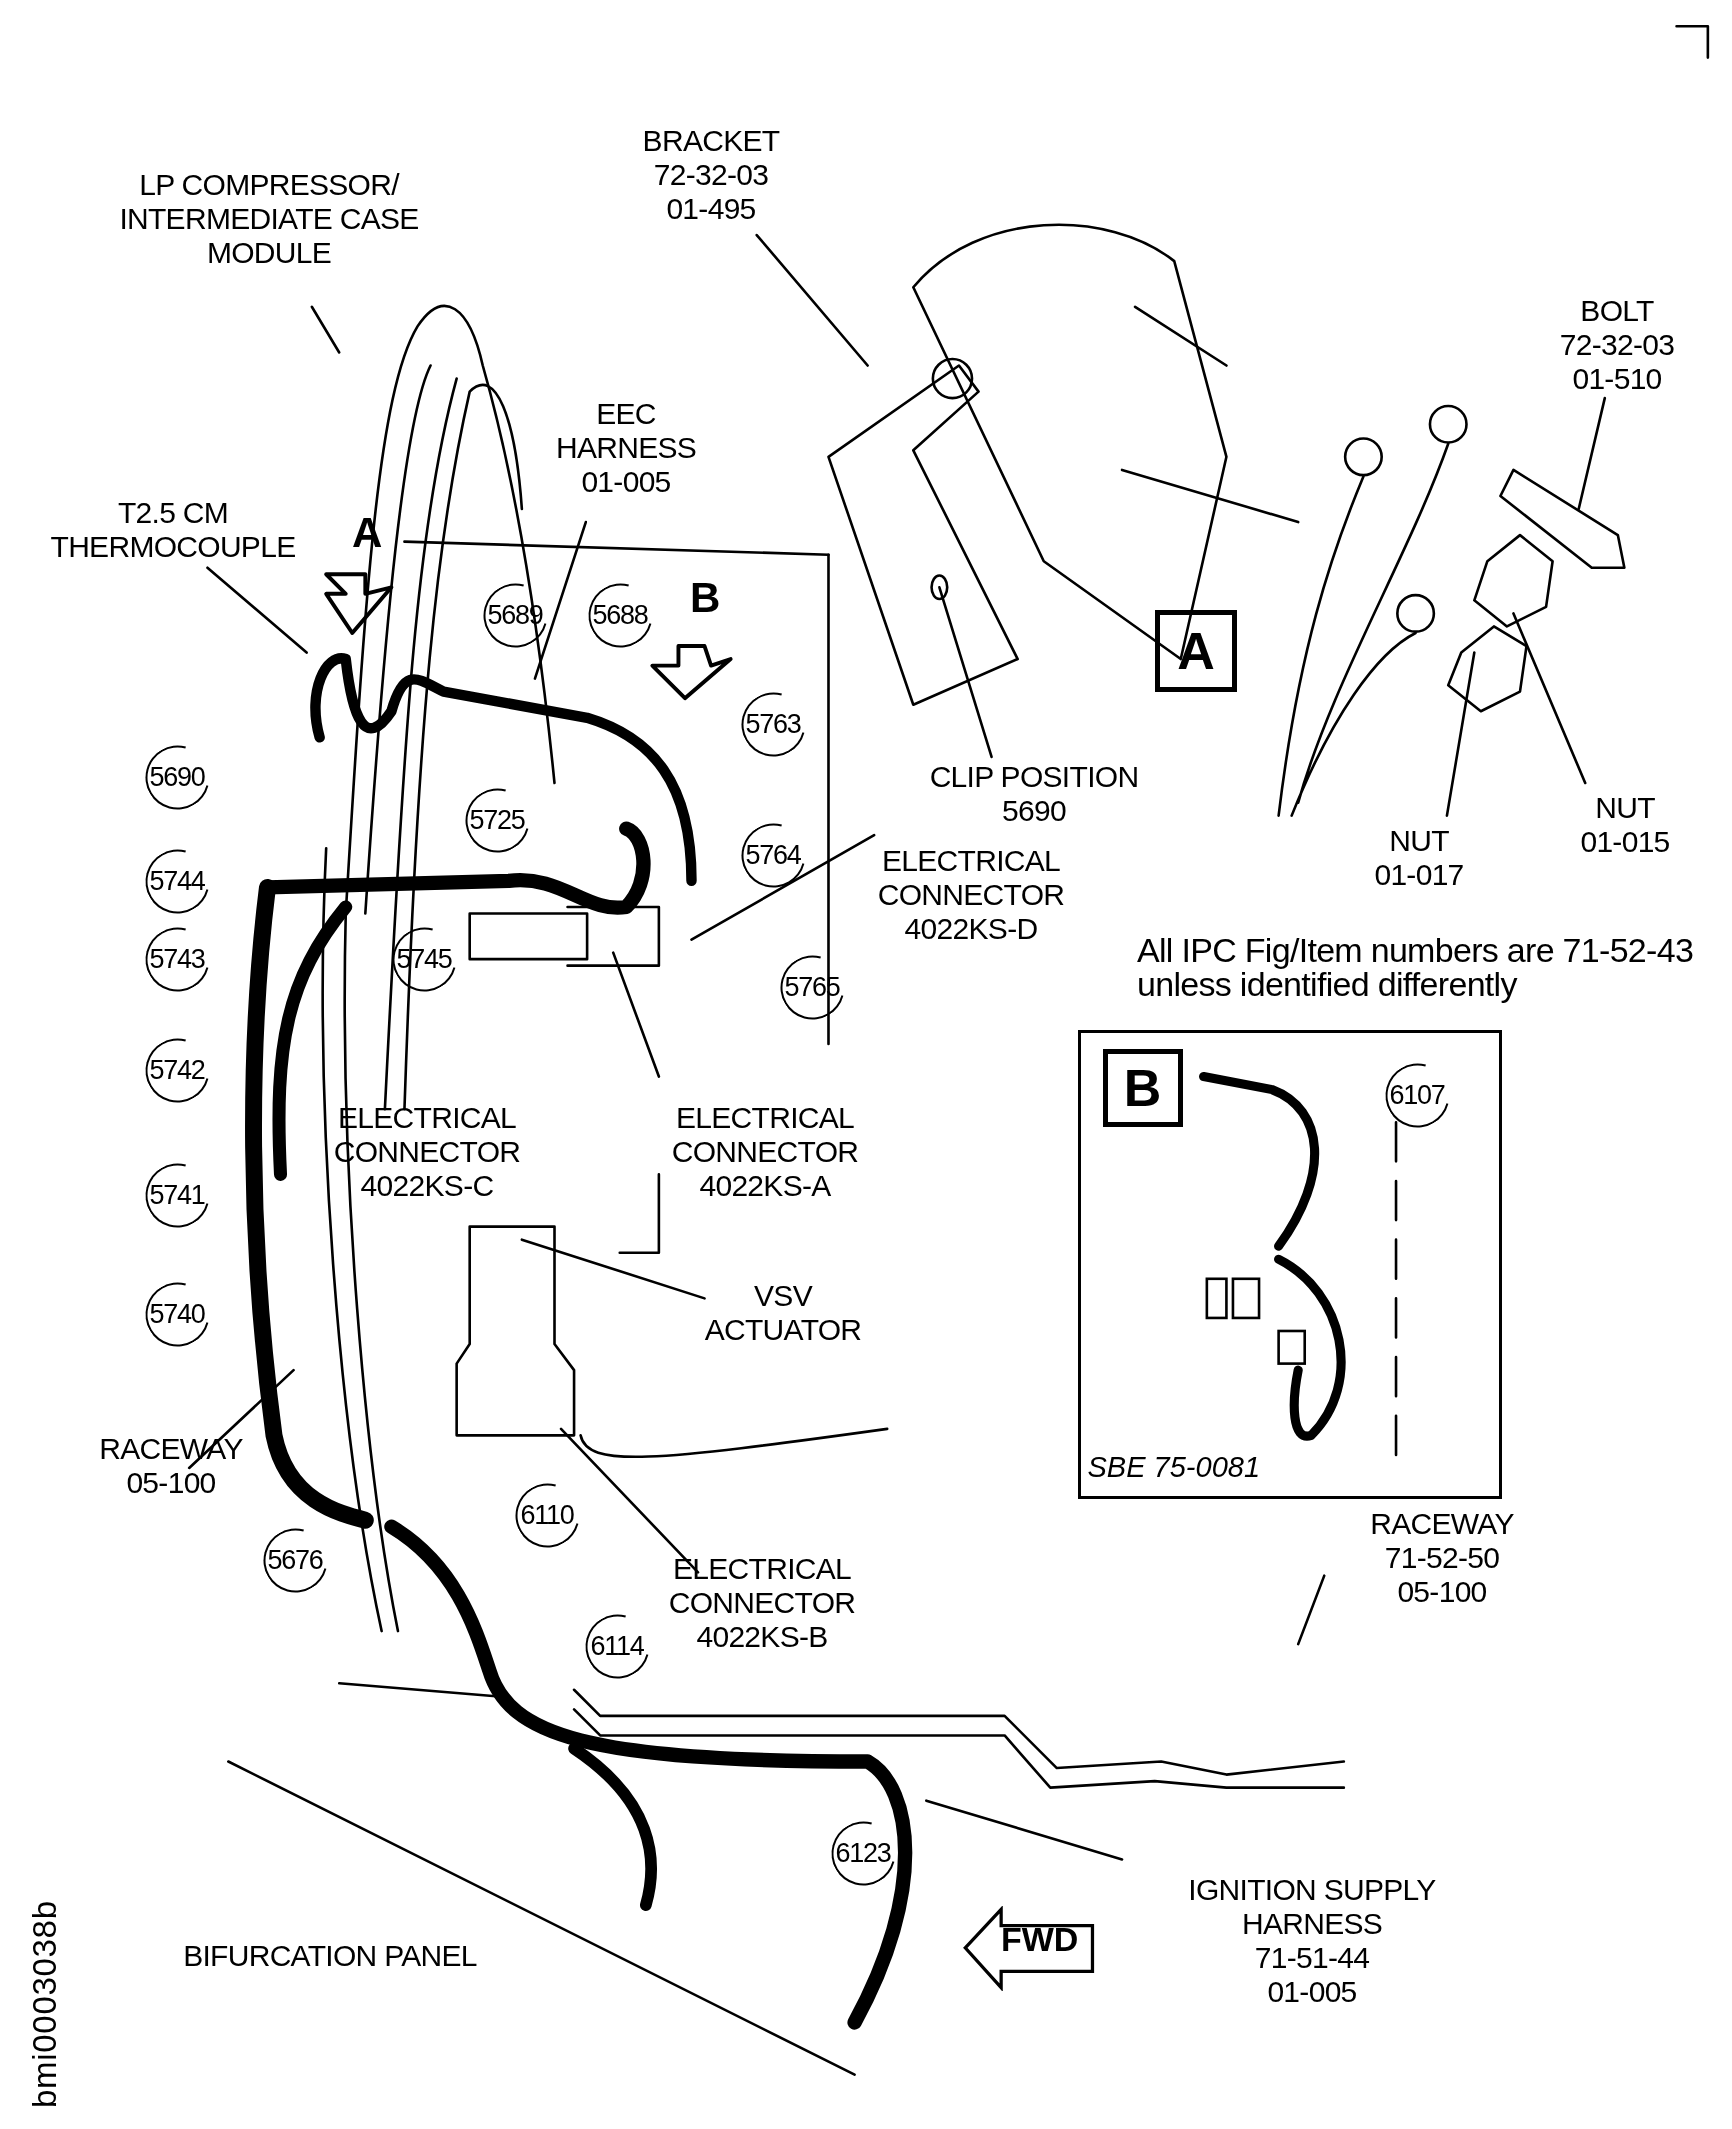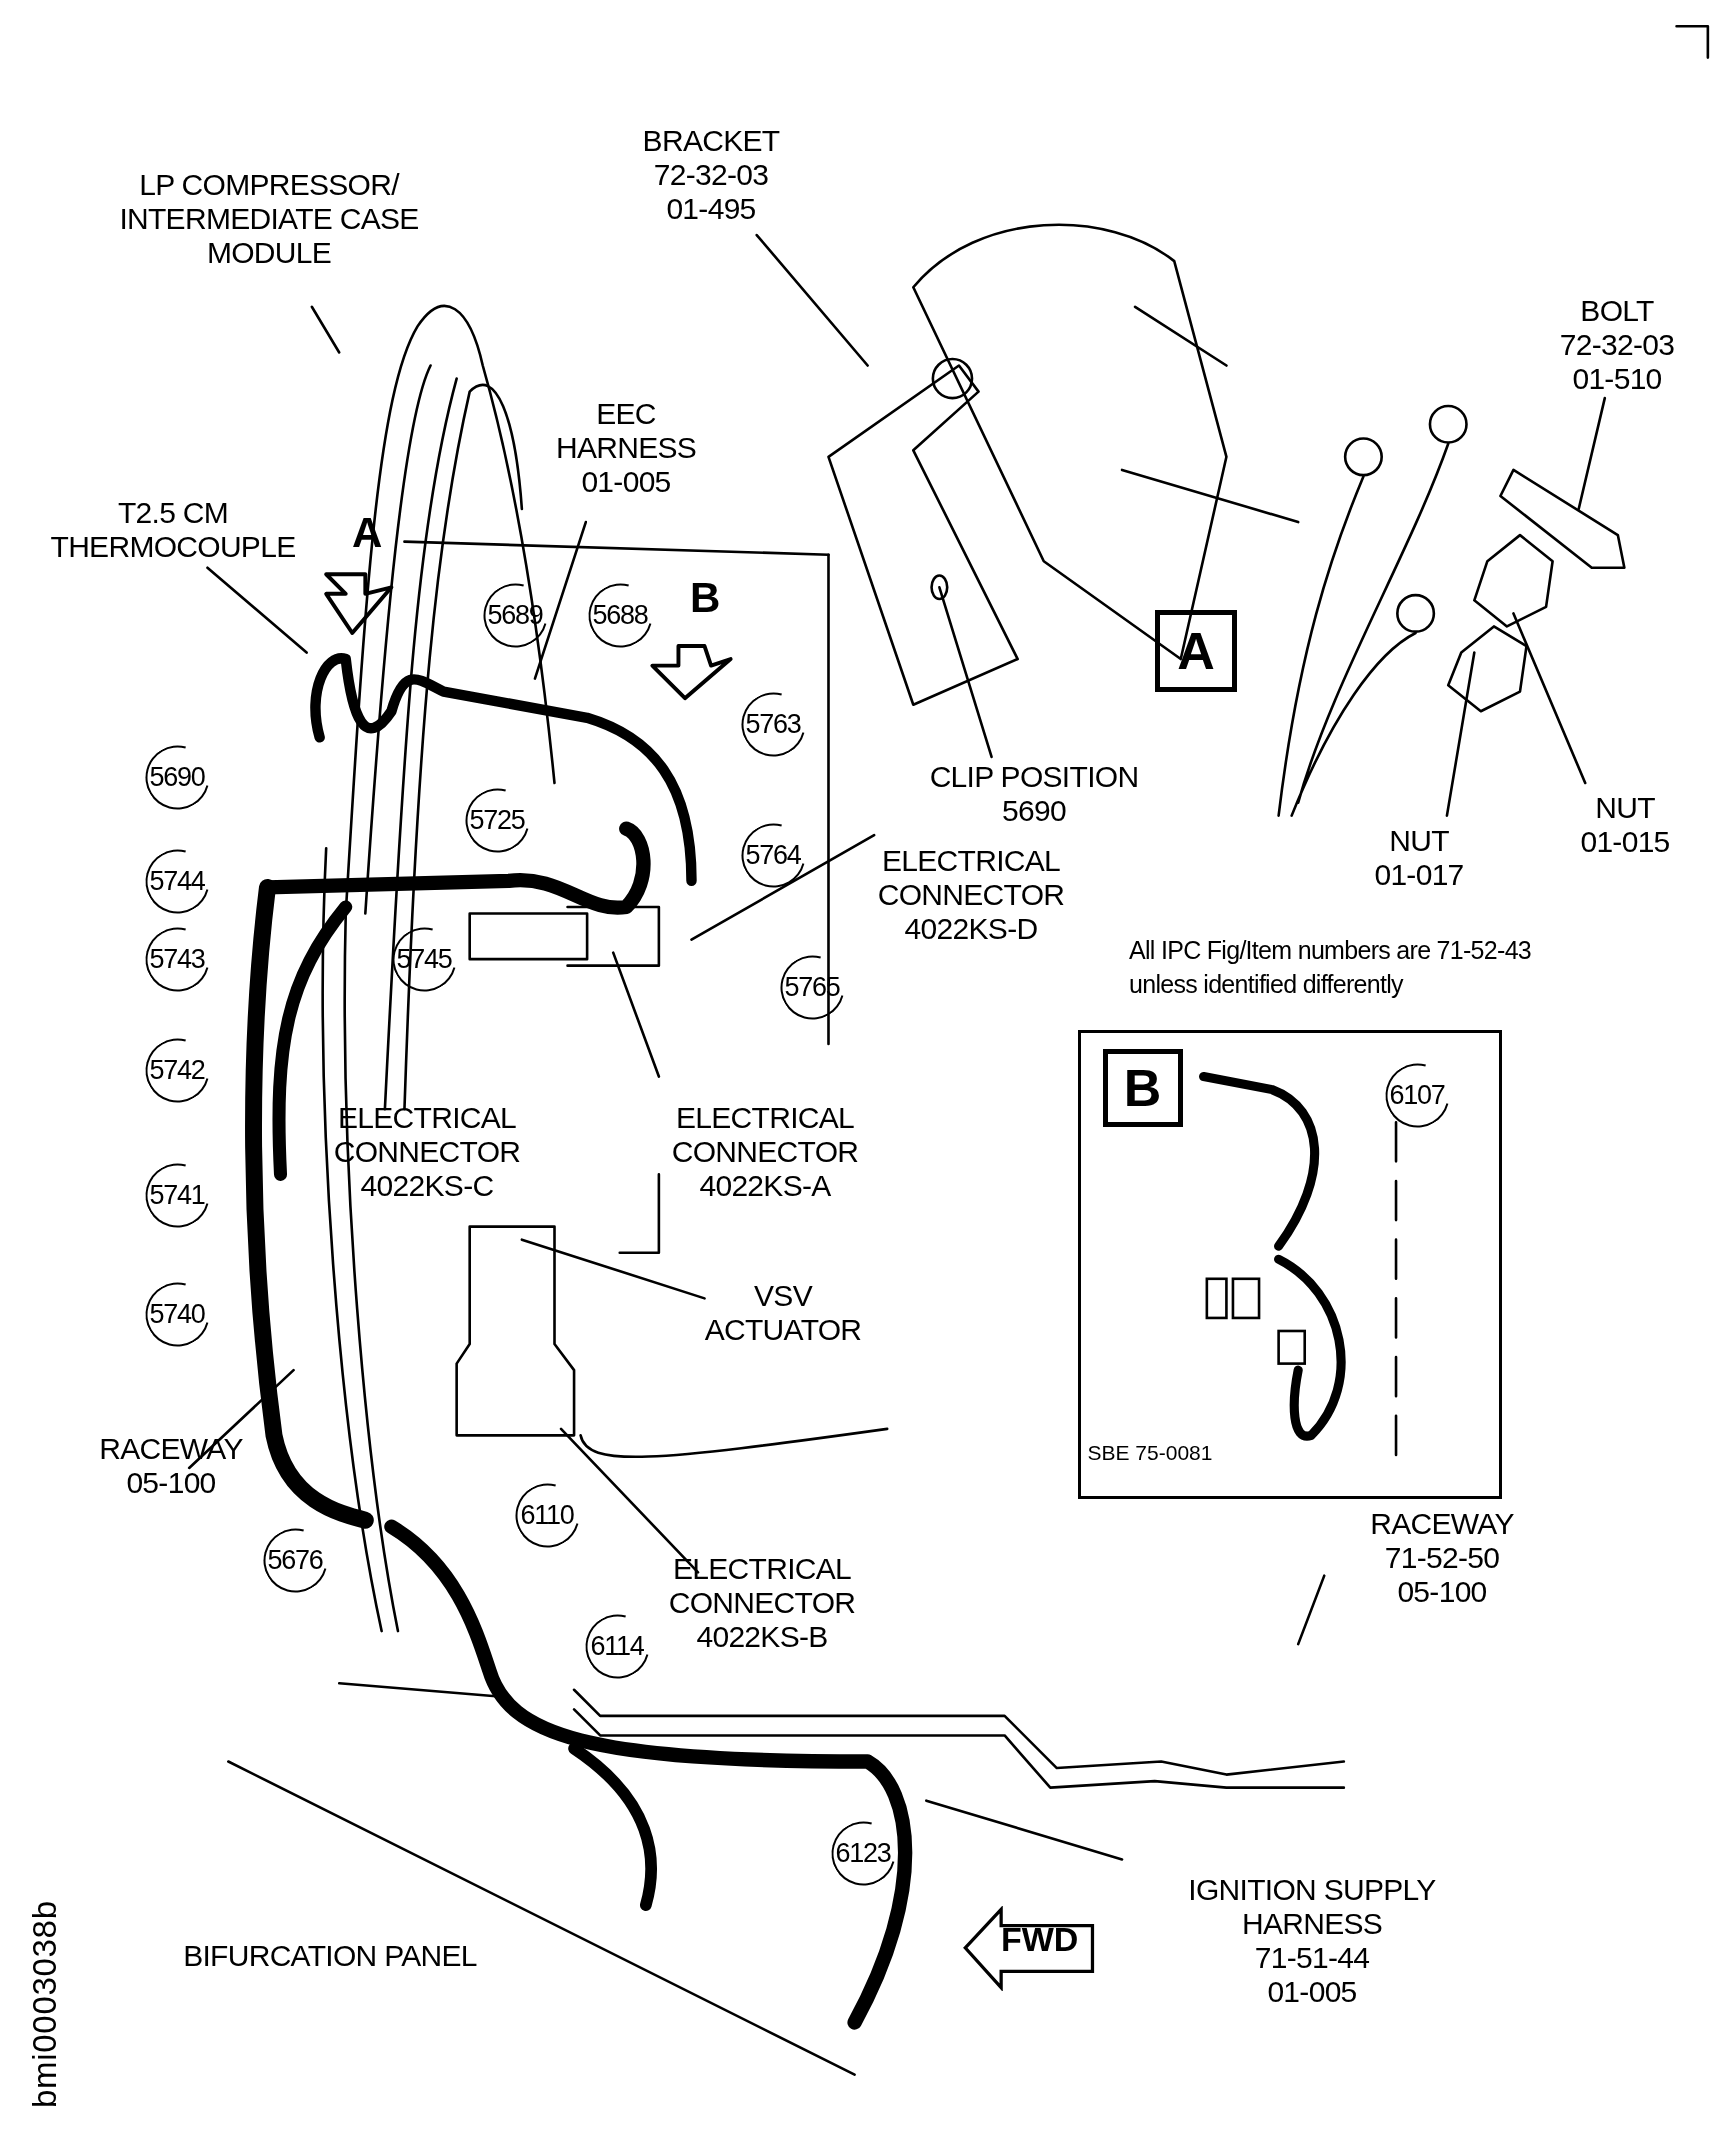--- a/index.html
+++ b/index.html
@@ -2,21 +2,21 @@
 <html style="font-size:10.4px"><head>
 <meta charset="utf-8">
 <style>
   html, body { margin:0; padding:0; background:#ffffff; }
   body { width:1732px; height:2129px; position:relative; overflow:hidden;
          font-family:"Liberation Sans", sans-serif; color:#000; }
   svg.drawing { position:absolute; left:0; top:0; width:1732px; height:2129px; }
   .lbl { position:absolute; font-family:"Liberation Sans", sans-serif; font-size:30px; line-height:34px;
          text-align:center; white-space:nowrap; transform:translateX(-50%); letter-spacing:-0.7px; }
   .lbl span { display:block; }
-  .note { position:absolute; font-size:25px; line-height:34px; white-space:nowrap; letter-spacing:-0.7px; }
+  .note { position:absolute; font-size:34px; line-height:34px; white-space:nowrap; letter-spacing:-0.7px;margin-left:8px; }
   .callout { position:absolute; width:63px; height:63px; transform:translate(-50%,-50%);
              display:flex; align-items:center; justify-content:center;
              font-size:27px; letter-spacing:-1.3px; }
   .callout::before { content:""; position:absolute; left:0; top:0; width:60px; height:60px;
              border:2px solid #000; border-radius:50%; border-right-color:transparent; transform:rotate(-30deg); }
   .callout span { position:relative; background:transparent; }
   .boxed { position:absolute; border:5.2px solid #000; font-weight:bold; font-size:52px;
            display:flex; align-items:center; justify-content:center; width:72px; height:72px; }
   .viewletter { position:absolute; font-weight:bold; font-size:42px; }
   .fwd { position:absolute; }
@@ -244,21 +244,21 @@
   </div>
 <div class="callout" style="left:863px; top:1853px;">
     <span>6123</span>
   </div>
 
 <div class="inset">
   <div class="boxed" style="left:21.5px; top:15.7px; width:70px; height:68px;">B</div>
   <div class="callout" style="left:336px; top:62px;">
       <span>6107</span>
     </div>
-  <div style="position:absolute; left:6.5px; top:408px; font-size:21px;">SBE 75-0081</div>
+  <div style="position:absolute; left:6.5px; top:418px; font-size:29px;font-style:italic;">SBE 75-0081</div>
 </div>
 
 <div class="fwd" style="left:962px; top:1906px; width:137px; height:85px;">
   <svg width="137" height="85" viewBox="0 0 210 130">
     <path d="M5 64 L 60 5 L 60 30 L 200 30 L 200 100 L 60 100 L 60 125 Z" fill="none" stroke="#000" stroke-width="5"></path>
   </svg>
   <div class="txt">FWD</div>
 </div>
 
 <div class="figid">bmi0003038b</div>

